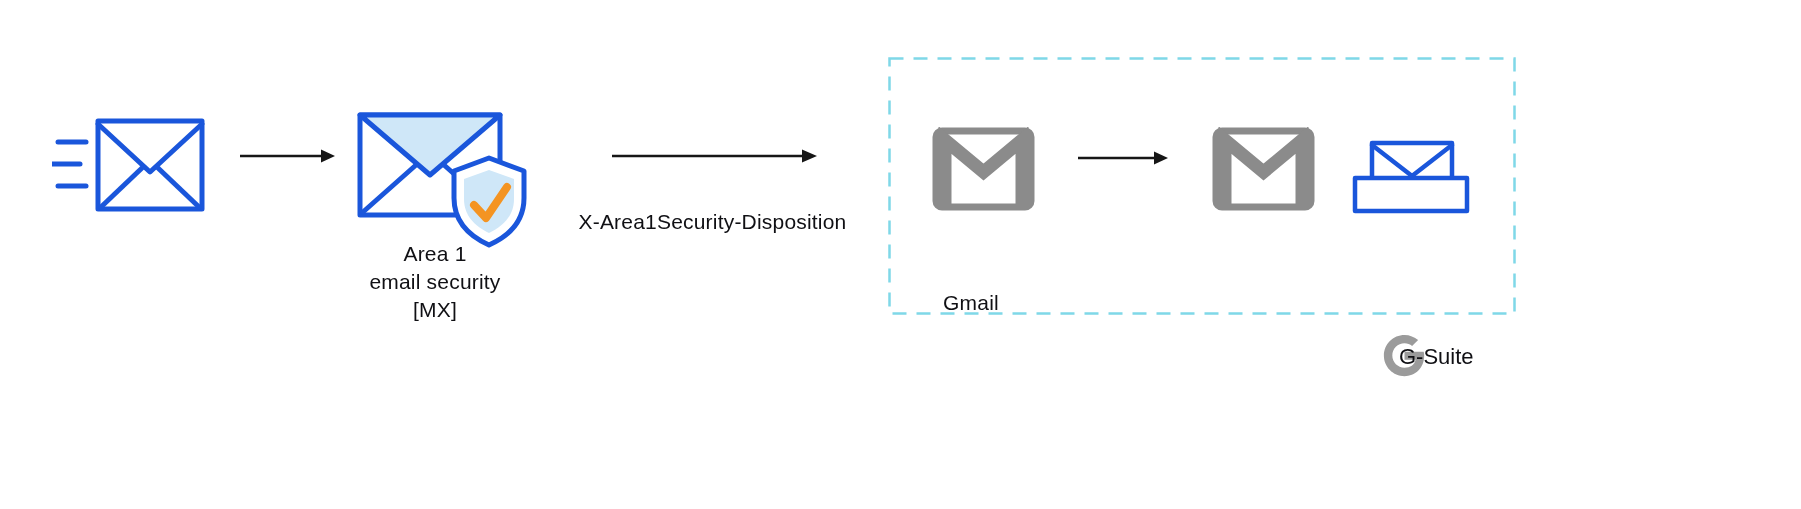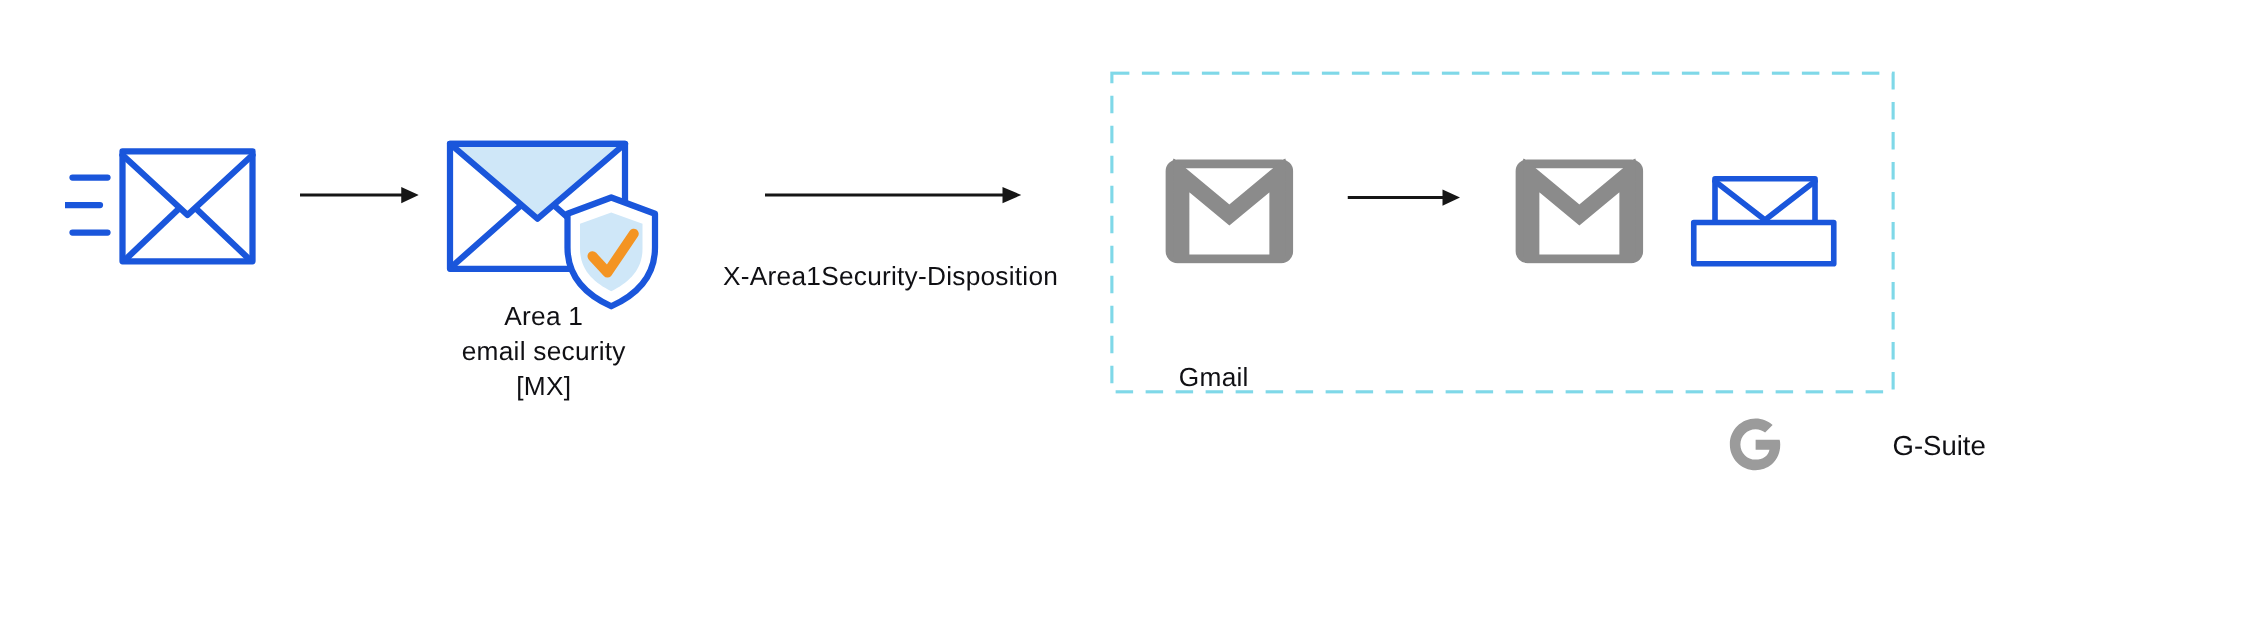--- a/index.html
+++ b/index.html
@@ -99,15 +99,15 @@
     <g stroke="#1a56db" stroke-width="4.5" stroke-linecap="round" stroke-linejoin="round">
       <rect x="20" y="3" width="80" height="48" fill="#ffffff"></rect>
       <path d="M20 5 L60 36 L100 5" fill="none"></path>
       <rect x="3" y="38" width="112" height="33" fill="#ffffff"></rect>
     </g>
   </svg>
 
   <svg class="abs" style="left:1382px; top:333px;" width="45" height="45" viewBox="0 0 48 48">
     <path fill="#9b9b9b" d="M44.5 20H24v8.5h11.8C34.7 33.9 30.1 37 24 37c-7.2 0-13-5.8-13-13s5.8-13 13-13c3.1 0 5.9 1.1 8.1 2.9l6.4-6.4C34.6 4.1 29.6 2 24 2 11.8 2 2 11.8 2 24s9.8 22 22 22c11 0 21-8 21-22 0-1.3-.2-2.7-.5-4z"></path>
   </svg>
-  <div class="brand-label" style="left:1514px; top:345px;">G-Suite</div>
+  <div class="brand-label" style="left:1399px; top:345px;">G-Suite</div>
 
 </div>
 
 </body></html>

